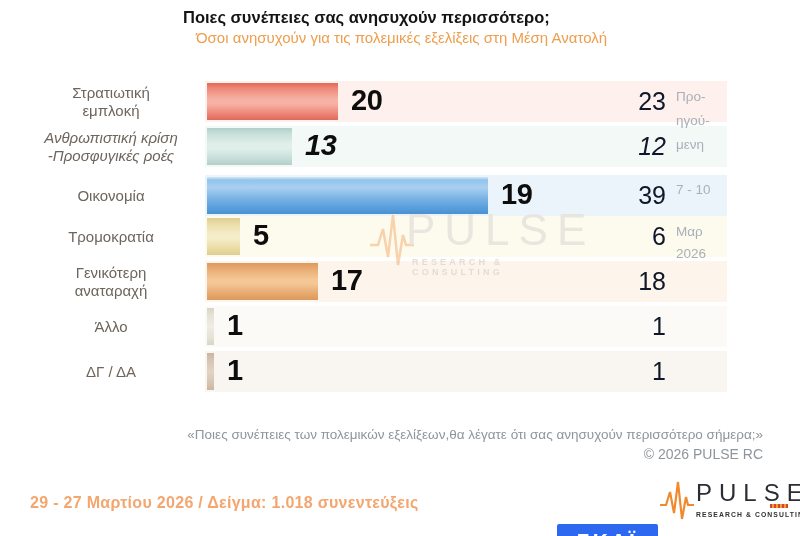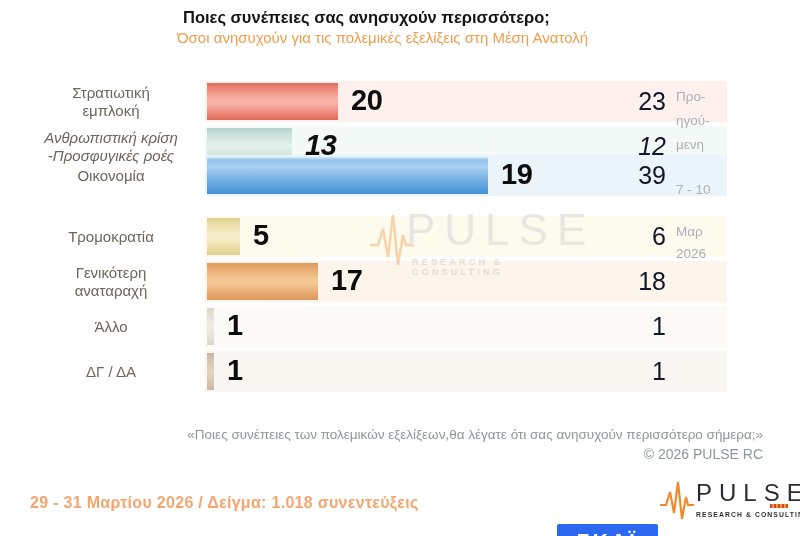--- a/index.html
+++ b/index.html
@@ -1,20 +1,20 @@
 <!DOCTYPE html>
 <html><head>
 <meta charset="utf-8">
 <style>
   html,body{margin:0;padding:0;background:#fff;}
   .page{position:relative;width:800px;height:536px;background:#ffffff;
         font-family:"Liberation Sans", sans-serif;overflow:hidden;}
 
   .title{position:absolute;left:183px;top:8px;font-size:16.5px;font-weight:bold;color:#141414;}
-  .subtitle{position:absolute;left:177px;top:29px;font-size:15px;color:#ed9f4e;}
+  .subtitle{position:absolute;left:196px;top:29px;font-size:15px;color:#ed9f4e;}
 
   .chart{position:absolute;left:0;top:79px;width:800px;height:315px;}
   .row{position:absolute;left:0;width:728px;height:45px;}
   .row-label{position:absolute;left:20px;width:182px;top:0;height:45px;display:flex;
              flex-direction:column;justify-content:center;align-items:center;text-align:center;
              color:#6e655c;font-size:15px;line-height:18px;}
   .row-band{position:absolute;left:205px;width:522px;top:2px;height:41px;}
   .row-bar{position:absolute;left:207px;top:4px;height:37px;}
   .row-val{position:absolute;top:5px;font-size:29px;font-weight:bold;color:#0d0d0d;letter-spacing:-0.5px;}
   .row-prev{position:absolute;left:598px;width:68px;top:8px;text-align:right;
@@ -71,21 +71,21 @@
       <div class="row" style="top: 45px; font-style: italic;">
         <div class="row-band" style="background: rgb(243, 249, 246);"></div>
         <div class="row-label">
           <span>Ανθρωπιστική κρίση</span>
           <span>-Προσφυγικές ροές</span>
         </div>
         <div class="row-bar" style="width: 85px; background: linear-gradient(rgb(178, 208, 199) 0%, rgb(201, 224, 218) 16%, rgb(224, 239, 233) 44%, rgb(224, 239, 233) 56%, rgb(201, 224, 218) 80%, rgb(178, 208, 199) 100%);"></div>
         <div class="row-val" style="left: 305px;">13</div>
         <div class="row-prev">12</div>
       </div>
-      <div class="row" style="top: 74px;">
+      <div class="row" style="top: 94px;">
         <div class="row-band" style="background: rgb(236, 244, 251);"></div>
         <div class="row-label">
           <span>Οικονομία</span>
         </div>
         <div class="row-bar" style="width: 281px; background: linear-gradient(rgb(214, 234, 248) 0%, rgb(147, 195, 237) 8%, rgb(169, 208, 241) 28%, rgb(116, 175, 227) 62%, rgb(83, 155, 218) 88%, rgb(74, 144, 210) 100%);"></div>
         <div class="row-val" style="left: 501px;">19</div>
         <div class="row-prev">39</div>
       </div>
       <div class="row" style="top: 135px;">
         <div class="row-band" style="background: rgb(253, 250, 238);"></div>
@@ -130,21 +130,21 @@
     <svg class="wm-wave" width="44" height="58" viewBox="0 0 44 58">
       <polyline points="0,34 8,34 13,18 18,46 23,4 28,54 33,24 36,34 44,34" fill="none" stroke="#f08a2e" stroke-width="2.5"></polyline>
     </svg>
     <div class="wm-text">PULSE</div>
     <div class="wm-sub">RESEARCH &amp; CONSULTING</div>
   </div>
 
   <div class="quote">«Ποιες συνέπειες των πολεμικών εξελίξεων,θα λέγατε ότι σας ανησυχούν περισσότερο σήμερα;»</div>
   <div class="copyright">© 2026  PULSE RC</div>
 
-  <div class="fieldwork">29 - 31  Μαρτίου 2026  /  Δείγμα:  1.018 συνεντεύξεις</div>
+  <div class="fieldwork">29 - 27  Μαρτίου 2026  /  Δείγμα:  1.018 συνεντεύξεις</div>
 
   <div class="skai">ΣΚΑΪ</div>
 
   <div class="pulse">
     <svg class="pulse-wave" width="34" height="42" viewBox="0 0 34 42">
       <polyline points="0,26 6,26 10,13 14,34 18,3 22,40 26,18 28,26 34,26" fill="none" stroke="#f08a2e" stroke-width="2.2"></polyline>
     </svg>
     <div class="pulse-word">PULSE</div>
     <div class="pulse-marks"></div>
     <div class="pulse-sub">RESEARCH &amp; CONSULTING</div>

